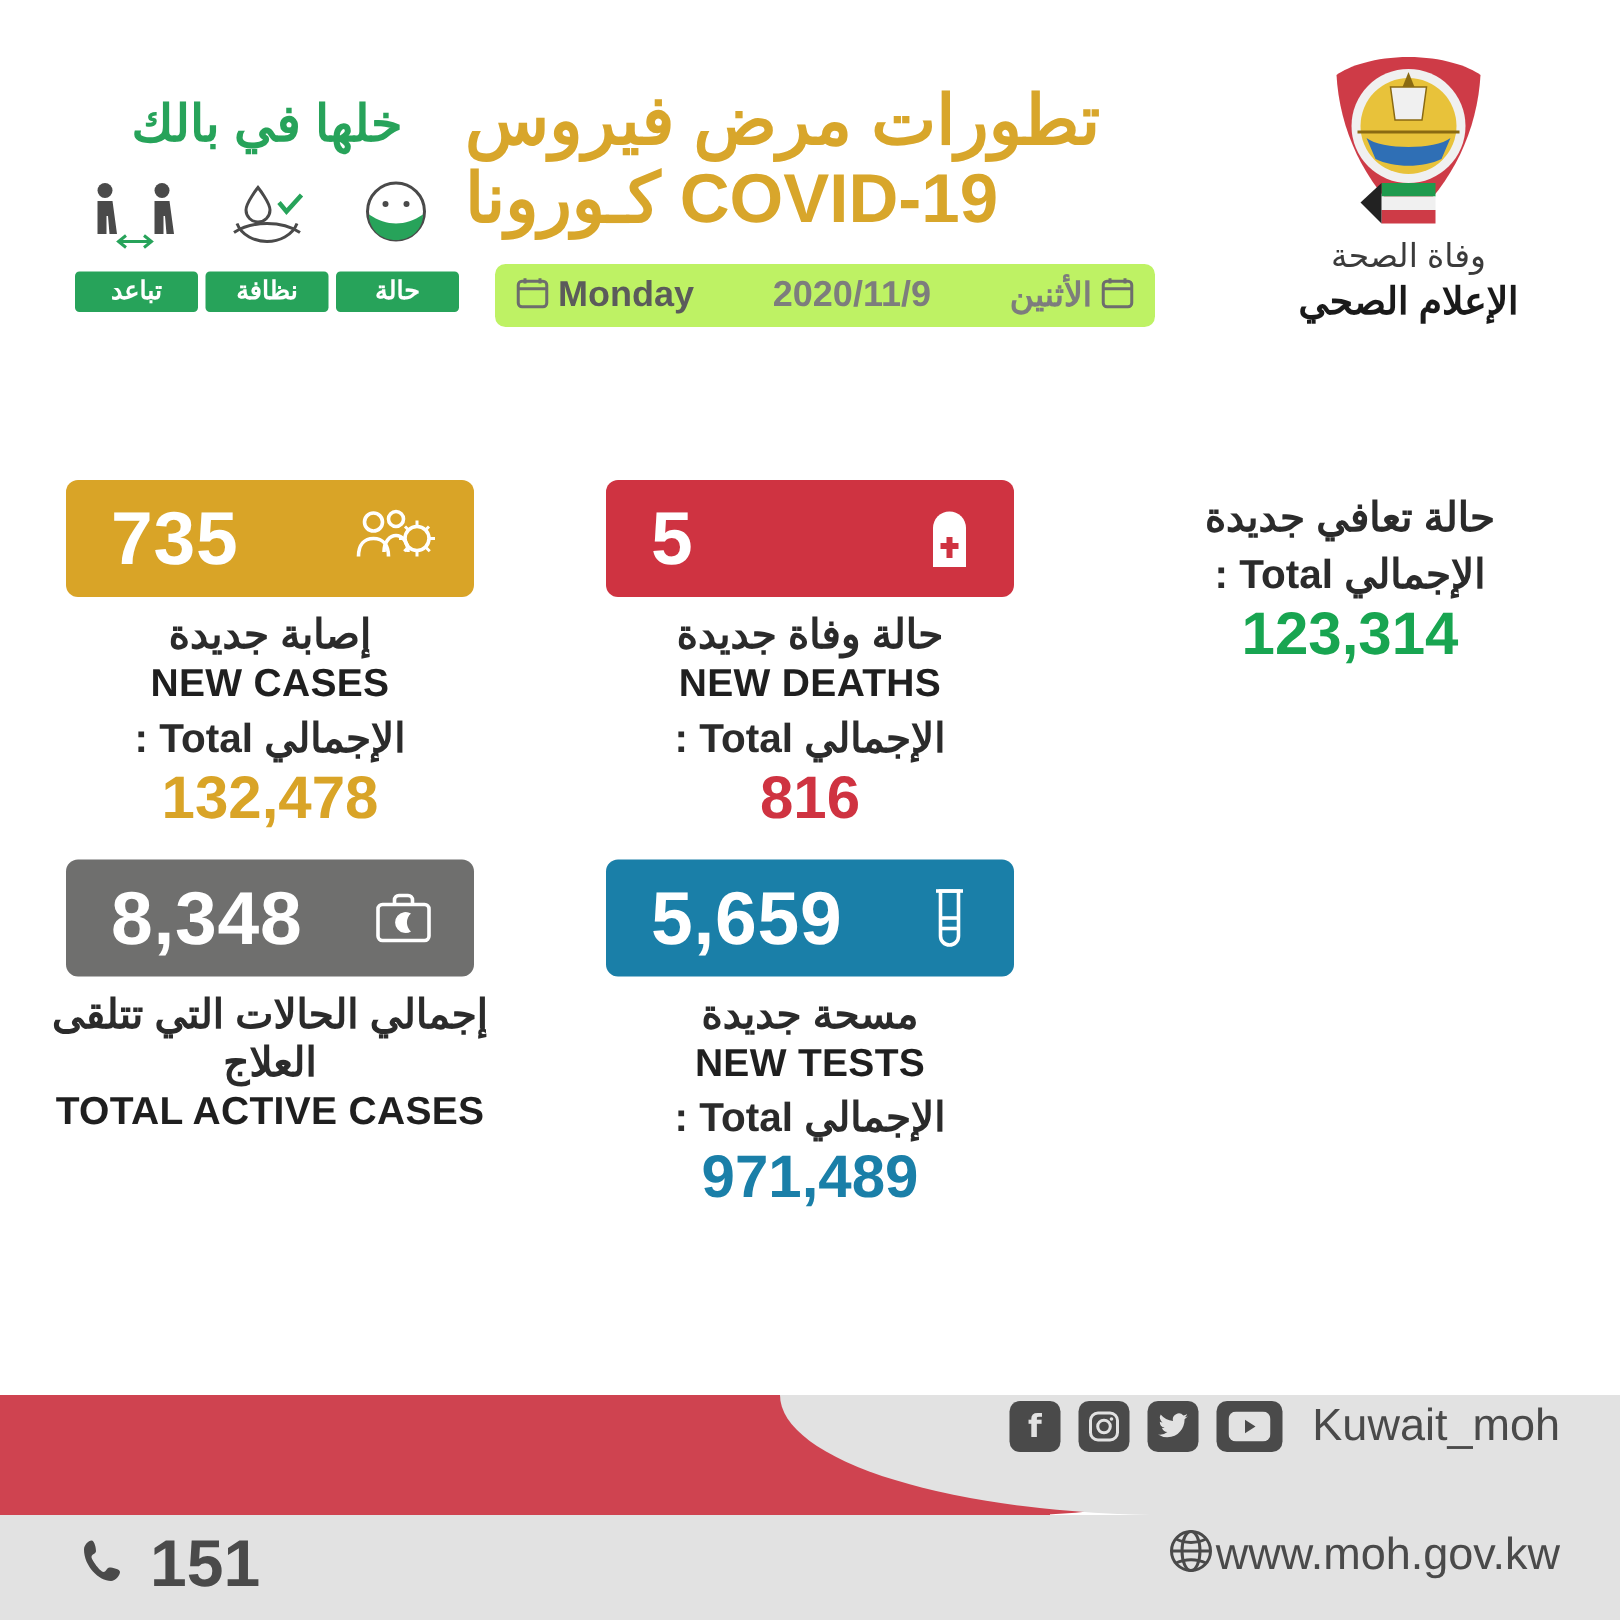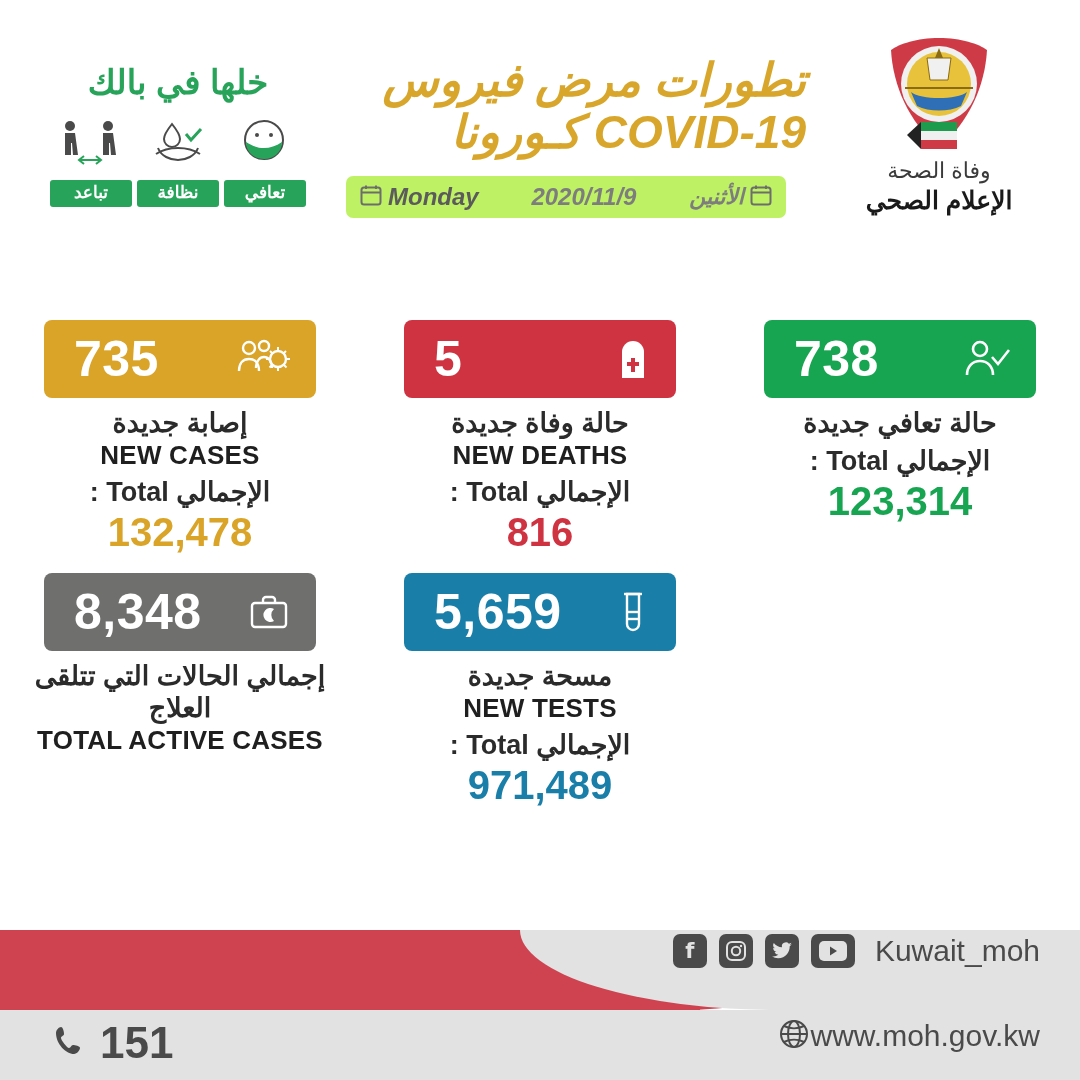--- a/index.html
+++ b/index.html
@@ -66,25 +66,24 @@
     padding: 2px 12px 4px;
     border-radius: 3px;
     direction: rtl;
     min-width: 58px;
     text-align: center;
   }
 
   
   .title-wrap {
     position: absolute;
-    left: 326px;
+    left: 310px;
     top: 55px;
     width: 480px;
-    text-align: right;
-    font-style: italic;
+    text-align: left;
   }
   .title-line {
     color: #d8a62b;
     font-size: 46px;
     font-weight: bold;
     direction: rtl;
     line-height: 1.12;
     white-space: nowrap;
   }
   .title-line.second {
@@ -342,21 +341,21 @@
           <circle cx="36" cy="22" r="19" fill="none" stroke="#4a4a4a" stroke-width="2"></circle>
           <circle cx="29" cy="17" r="2" fill="#4a4a4a"></circle>
           <circle cx="43" cy="17" r="2" fill="#4a4a4a"></circle>
           <path d="M18 24c6 4 12 6 18 6s12-2 18-6c0 10-8 17-18 17s-18-7-18-17z" fill="#27a35a"></path>
         </svg>
       </div>
     </div>
     <div class="prev-labels">
       <div class="prev-label">تباعد</div>
       <div class="prev-label">نظافة</div>
-      <div class="prev-label">تعافي</div>
+      <div class="prev-label">حالة</div>
     </div>
   </div>
 
   <div class="title-wrap">
     <div class="title-line">تطورات مرض فيروس</div>
     <div class="title-line second">
       <span>COVID-19</span>
       <span>كـورونا</span>
     </div>
     <div class="date-bar">
@@ -455,30 +454,20 @@
     </div>
     <div class="labels">
       <div class="lbl-ar">حالة وفاة جديدة</div>
       <div class="lbl-en">NEW DEATHS</div>
       <div class="total-lbl">الإجمالي Total :</div>
       <div class="total-val" style="color:#cf3341">816</div>
     </div>
   </div>
 
   <div class="stat">
-    <div class="pill" style="background:#18a551">
-      <span class="num">738</span>
-      <span class="ic">
-        <svg width="48" height="44" viewBox="0 0 48 44" fill="none" stroke="#fff" stroke-width="2.6">
-          <circle cx="18" cy="12" r="7"></circle>
-          <path d="M5 38c0-9 6-14 13-14s13 5 13 14"></path>
-          <path d="M30 20l6 7 11-14"></path>
-        </svg>
-      </span>
-    </div>
     <div class="labels">
       <div class="lbl-ar">حالة تعافي جديدة</div>
       <div class="total-lbl">الإجمالي Total :</div>
       <div class="total-val" style="color:#18a551">123,314</div>
     </div>
   </div>
 
 
   <div class="stat">
     <div class="pill" style="background:#6f6f6e">

